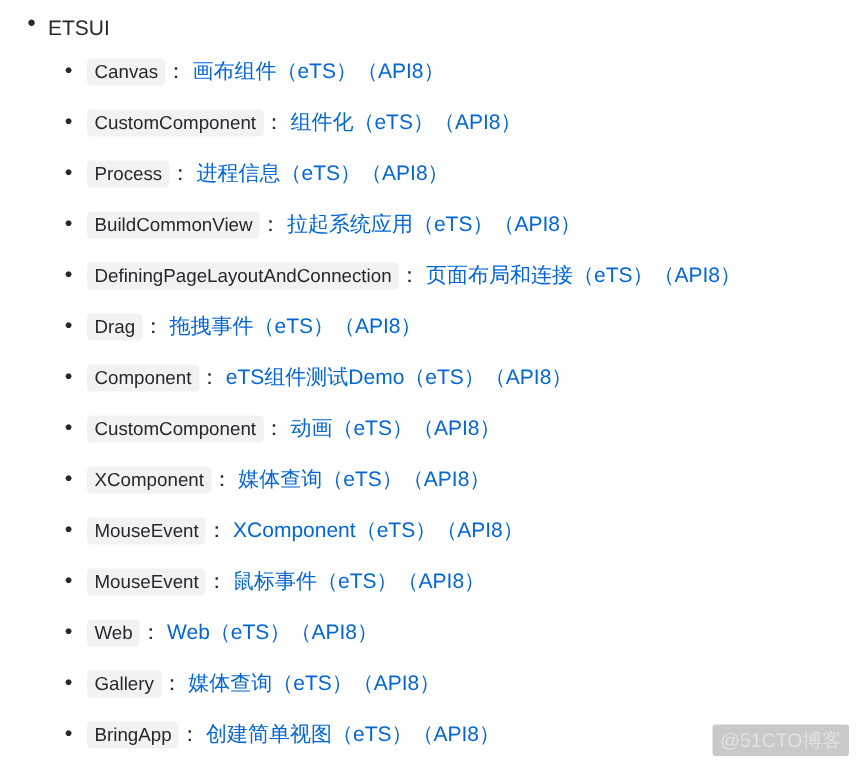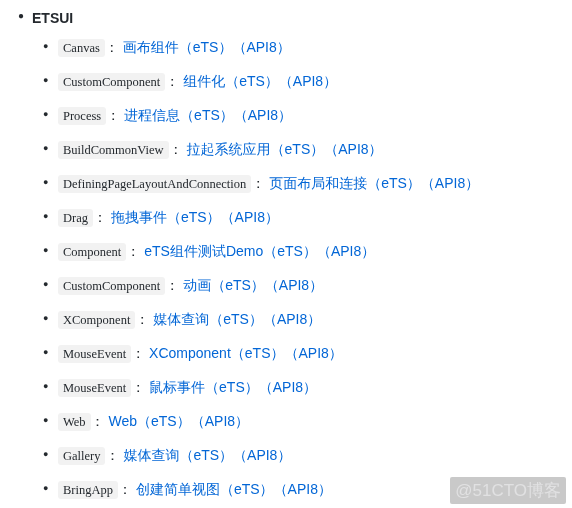--- a/index.html
+++ b/index.html
@@ -30,60 +30,59 @@
     .outer-bullet {
       position: absolute;
       left: -14px;
       top: 0;
       font-size: 10px;
       color: #24292e;
     }
     .outer-label {
       color: #24292e;
       font-size: 14px;
-      font-weight: bold;
     }
     .inner-list {
       padding-left: 26px;
       margin-top: 8px;
     }
     .inner-item {
       position: relative;
       margin-bottom: 13px;
     }
     .inner-bullet {
       position: absolute;
       left: -15px;
       top: 3px;
       font-size: 9px;
       color: #24292e;
     }
     .code-tag {
       background: rgba(27, 31, 35, 0.06);
       border-radius: 3px;
       padding: 2px 5px;
-      font-family: Liberation Serif, serif;
+      font-family: Liberation Sans, sans-serif;
       font-size: 12.5px;
       color: #24292e;
     }
     .sep {
       color: #24292e;
     }
     .link {
       color: #0366d6;
       margin-top: 30px;
     }
     .spacing-wrap {
       display: inline;
     }
     .watermark {
       position: absolute;
       right: 6px;
       bottom: 4px;
-      font-size: 17px;
+      font-size: 13px;
       color: #e1e1e2;
       background: rgba(60,60,60,0.28);
       padding: 1px 5px;
       border-radius: 2px;
     }
   </style>
 </head>
 <body>
 
 <ul class="outer-list">

